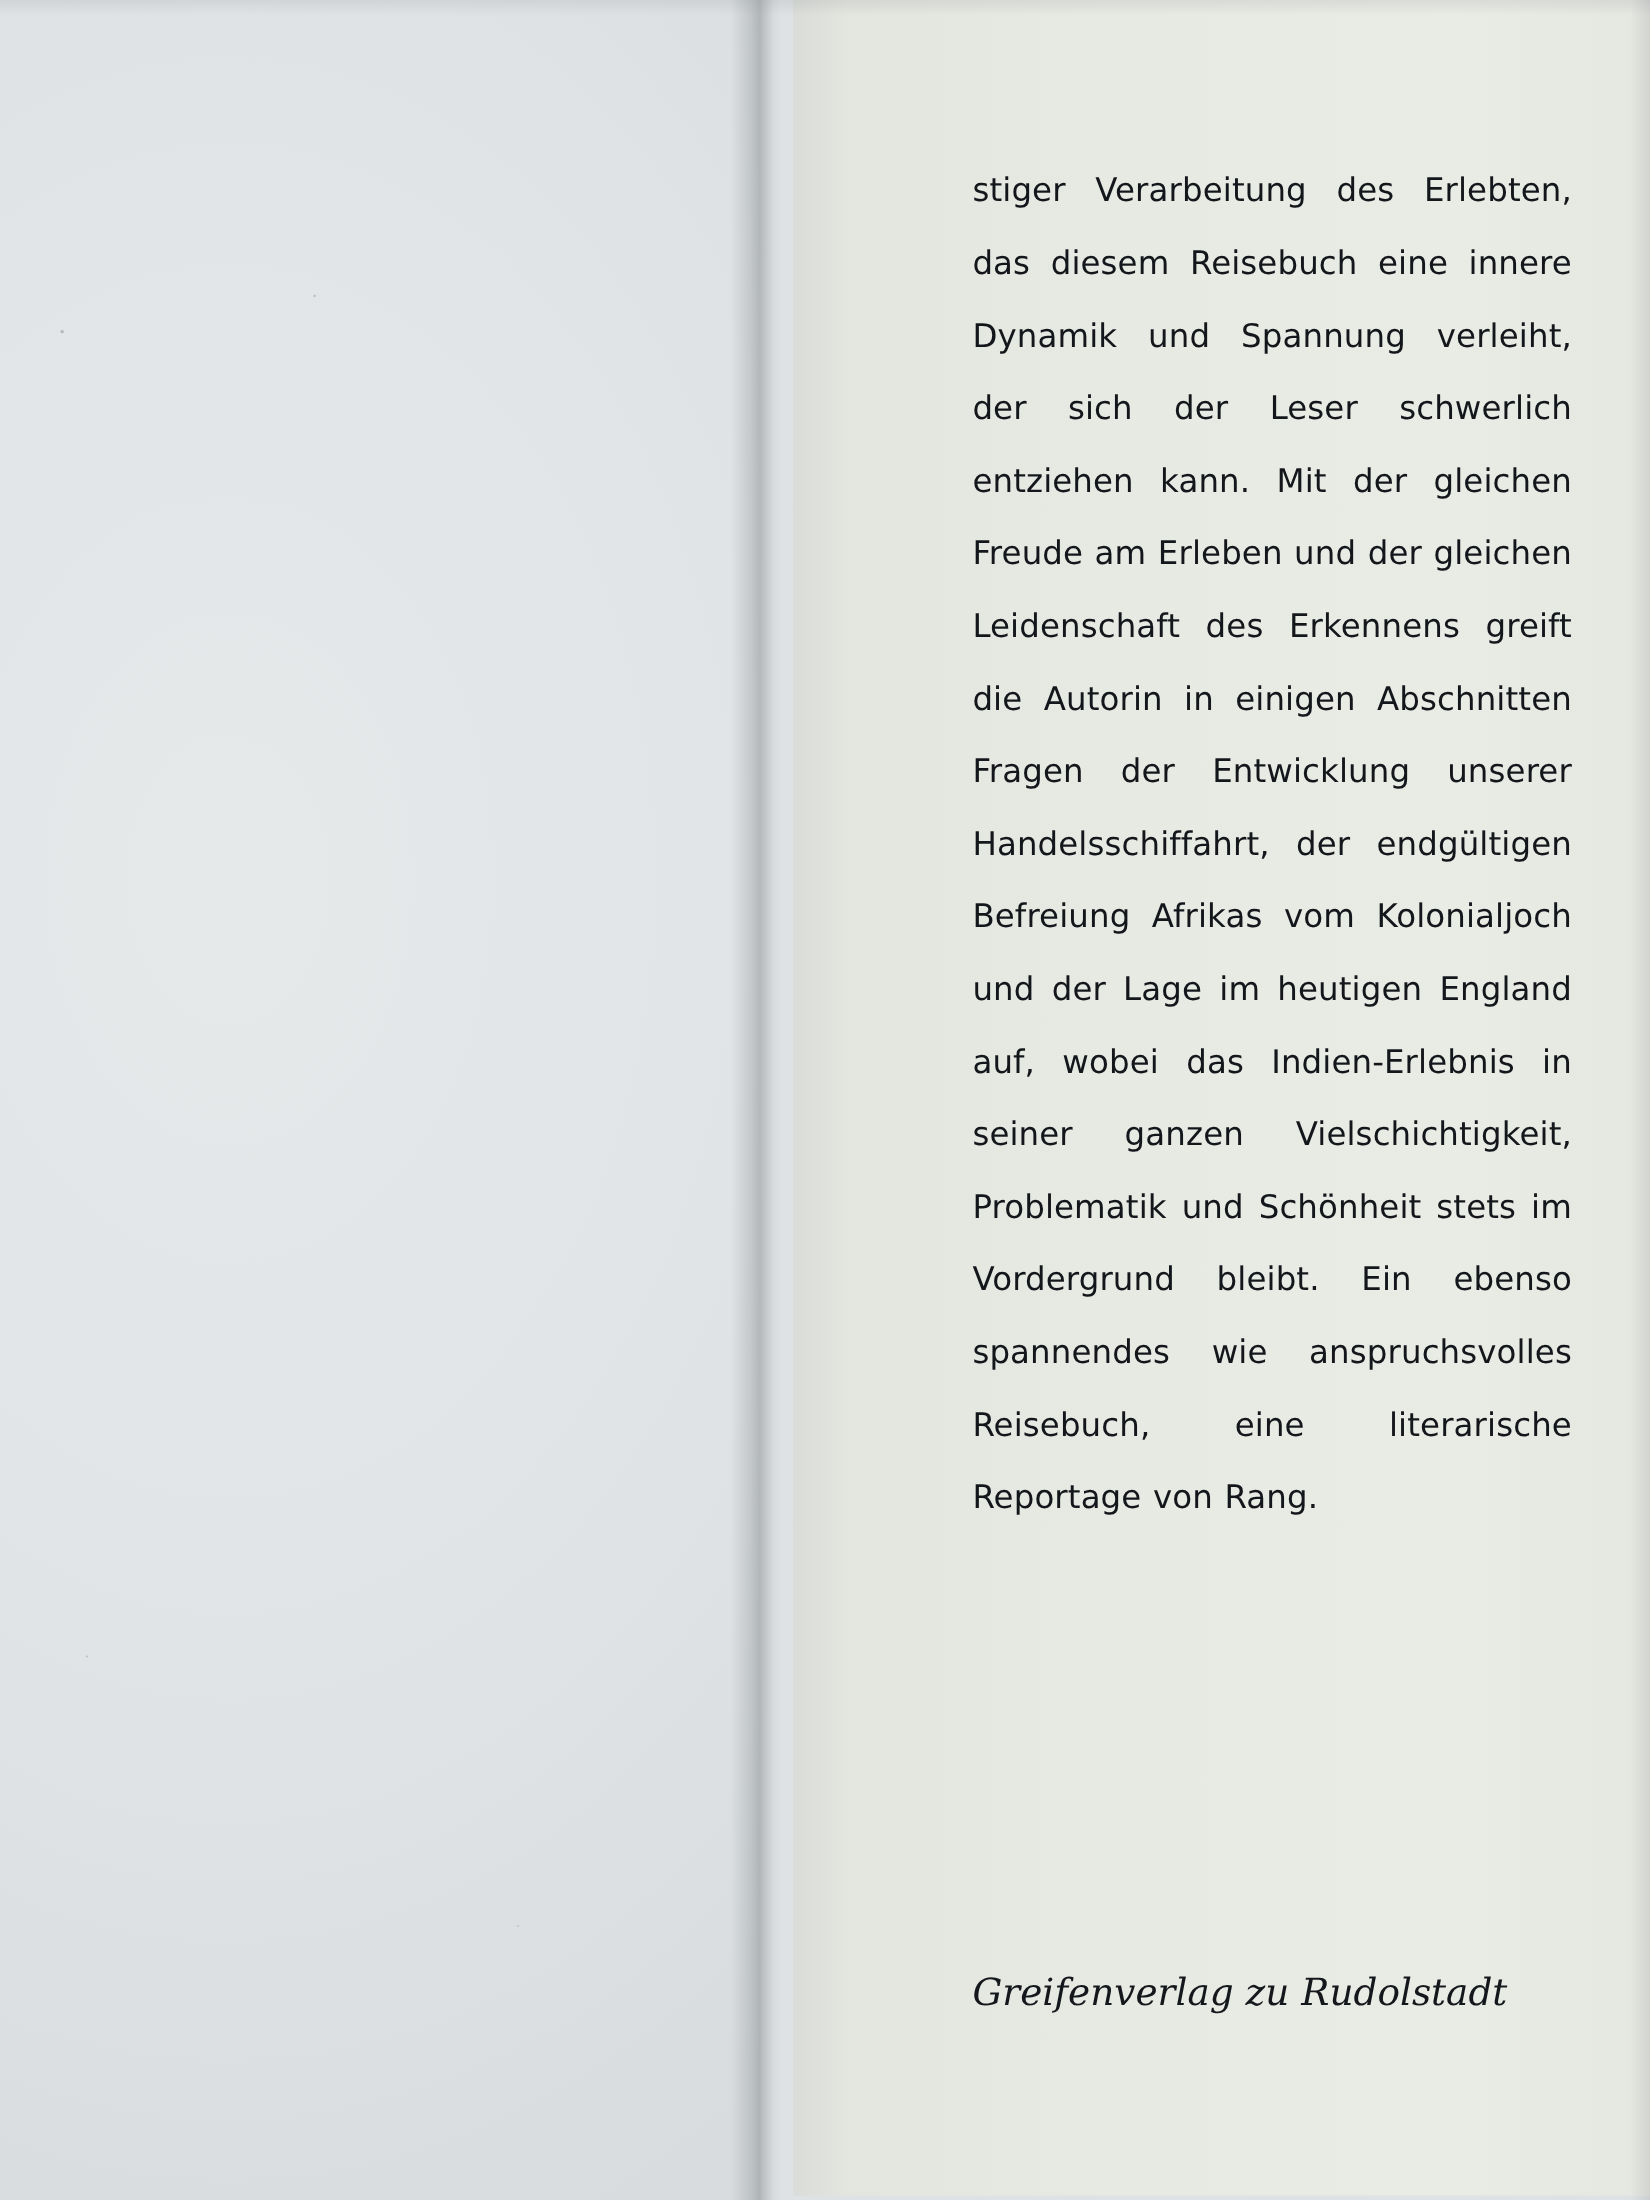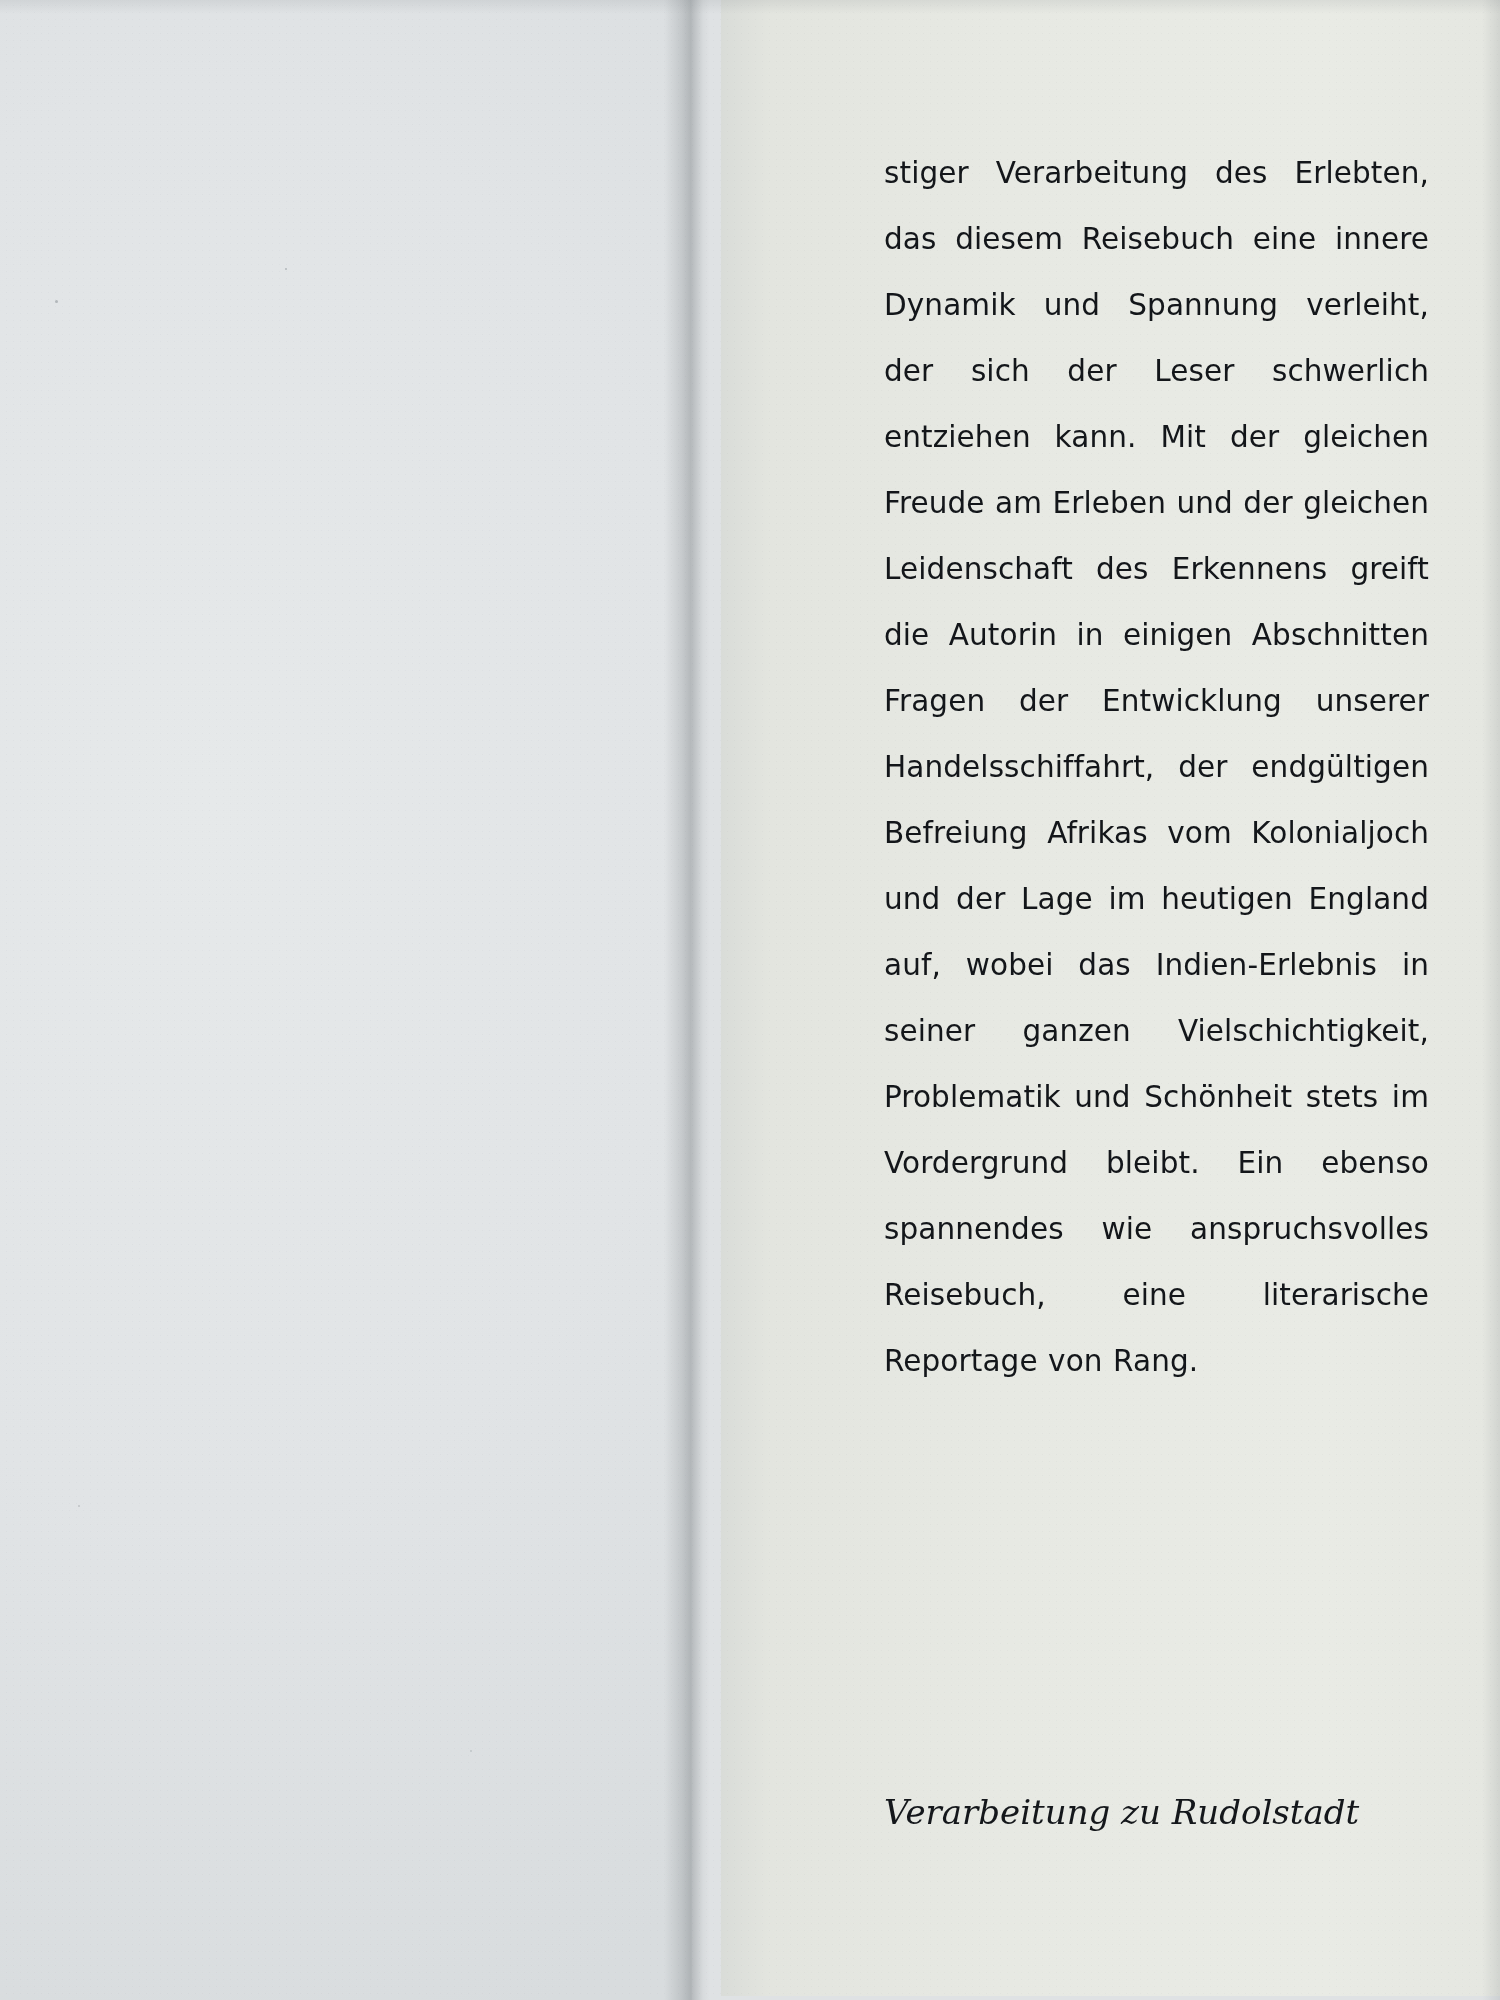--- a/index.html
+++ b/index.html
@@ -142,21 +142,21 @@
   </div>
 
   <div class="gutter"></div>
 
   <div class="right-leaf">
 
     <div class="blurb">
       <p>stiger Verarbeitung des Erlebten, das diesem Reisebuch eine innere Dynamik und Spannung verleiht, der sich der Leser schwerlich entziehen kann. Mit der gleichen Freude am Erleben und der gleichen Leidenschaft des Erkennens greift die Autorin in einigen Abschnitten Fragen der Entwicklung unserer Handelsschiffahrt, der endgültigen Befreiung Afrikas vom Kolonialjoch und der Lage im heutigen England auf, wobei das Indien-Erlebnis in seiner ganzen Vielschichtigkeit, Problematik und Schönheit stets im Vordergrund bleibt. Ein ebenso spannendes wie anspruchsvolles Reisebuch, eine literarische Reportage von Rang.</p>
     </div>
 
-    <div class="imprint">Verarbeitung zu Rudolstadt</div>
+    <div class="imprint">Greifenverlag zu Rudolstadt</div>
 
   </div>
 
   <div class="grain"></div>
   <div class="edge-shadow-right"></div>
   <div class="edge-shadow-top"></div>
 
 </div>
 
 </body></html>

